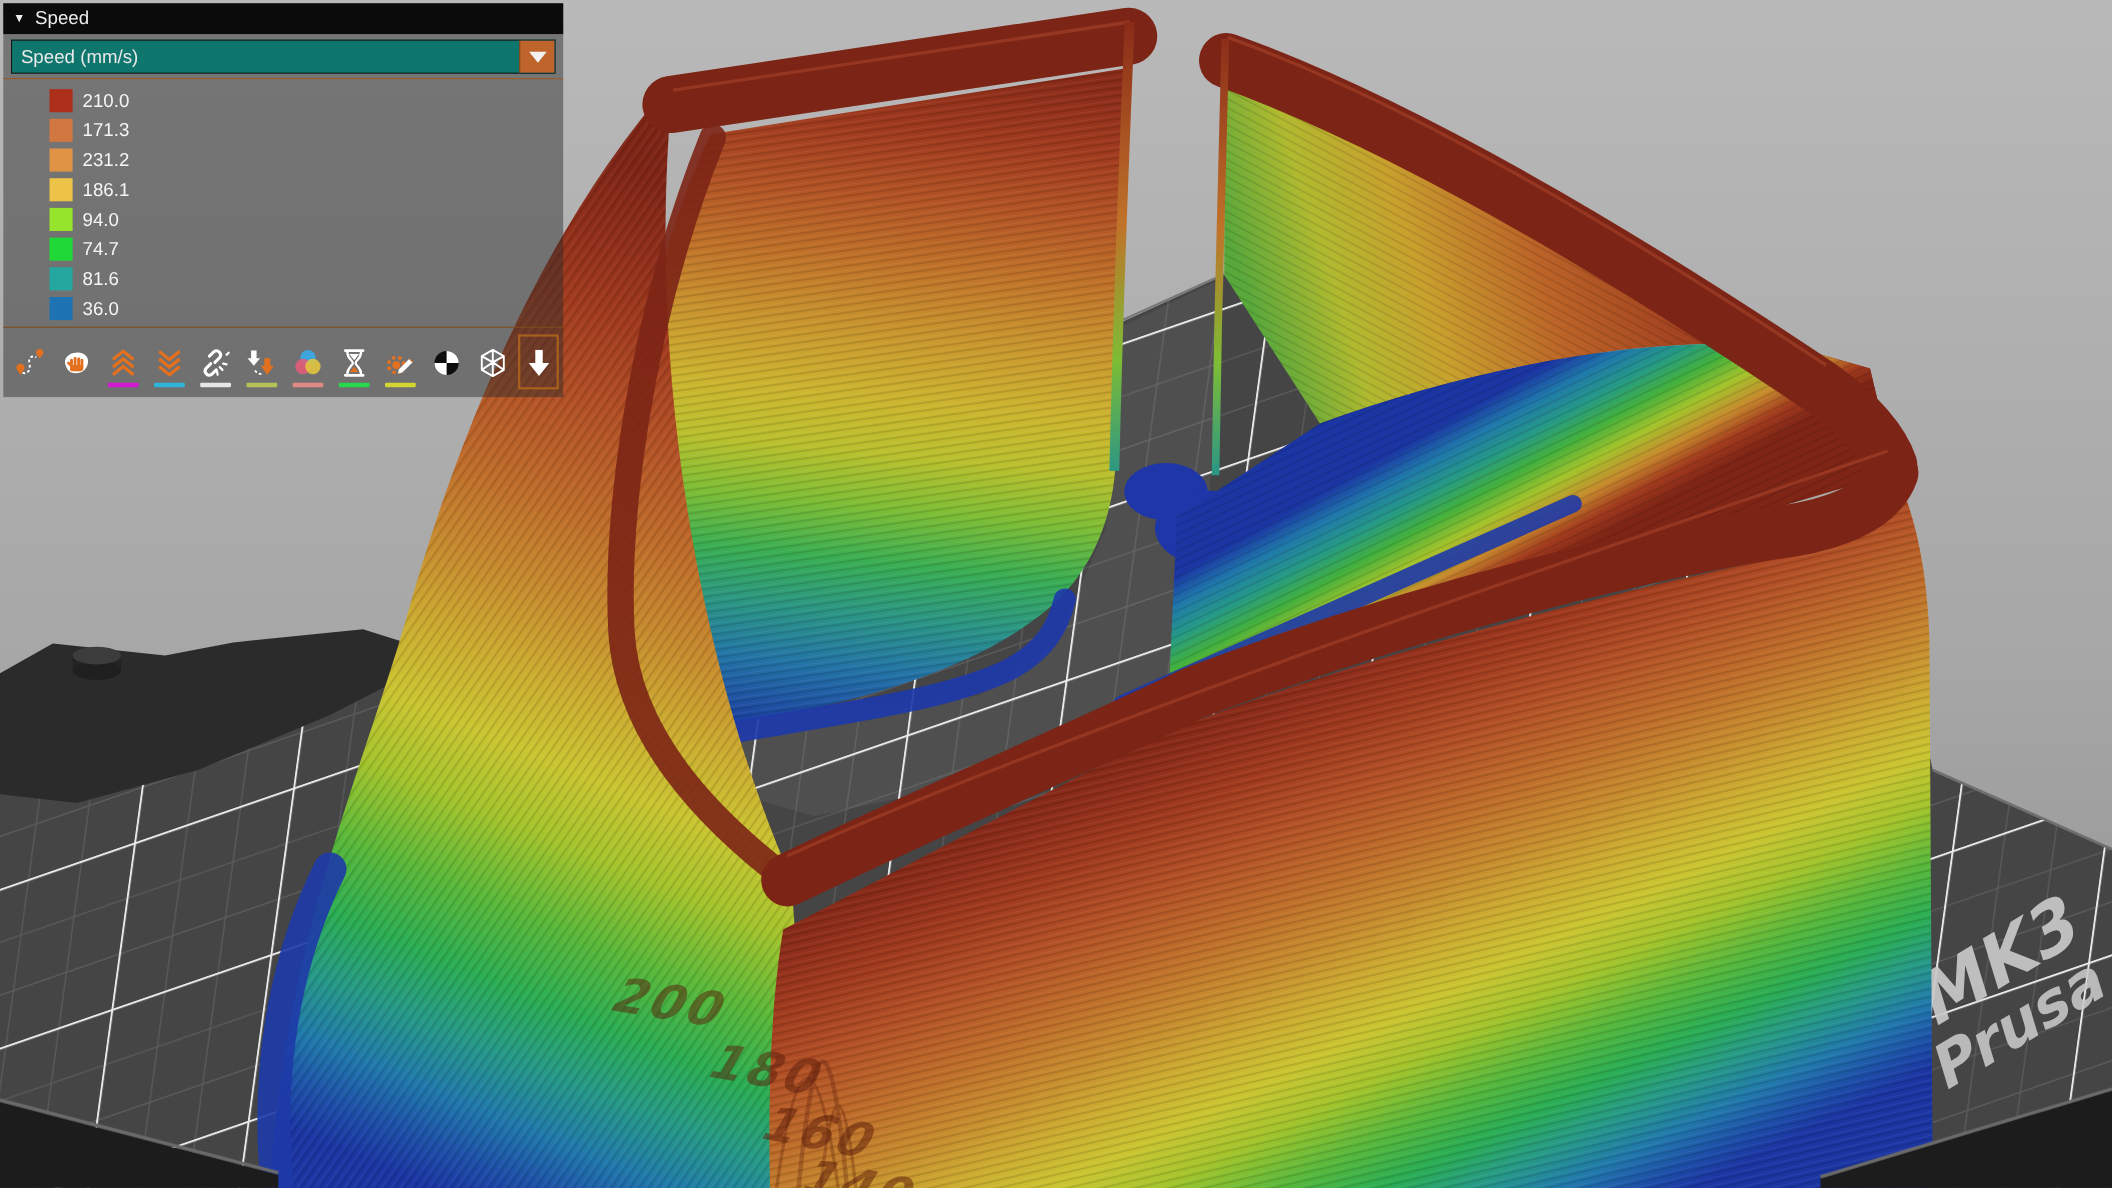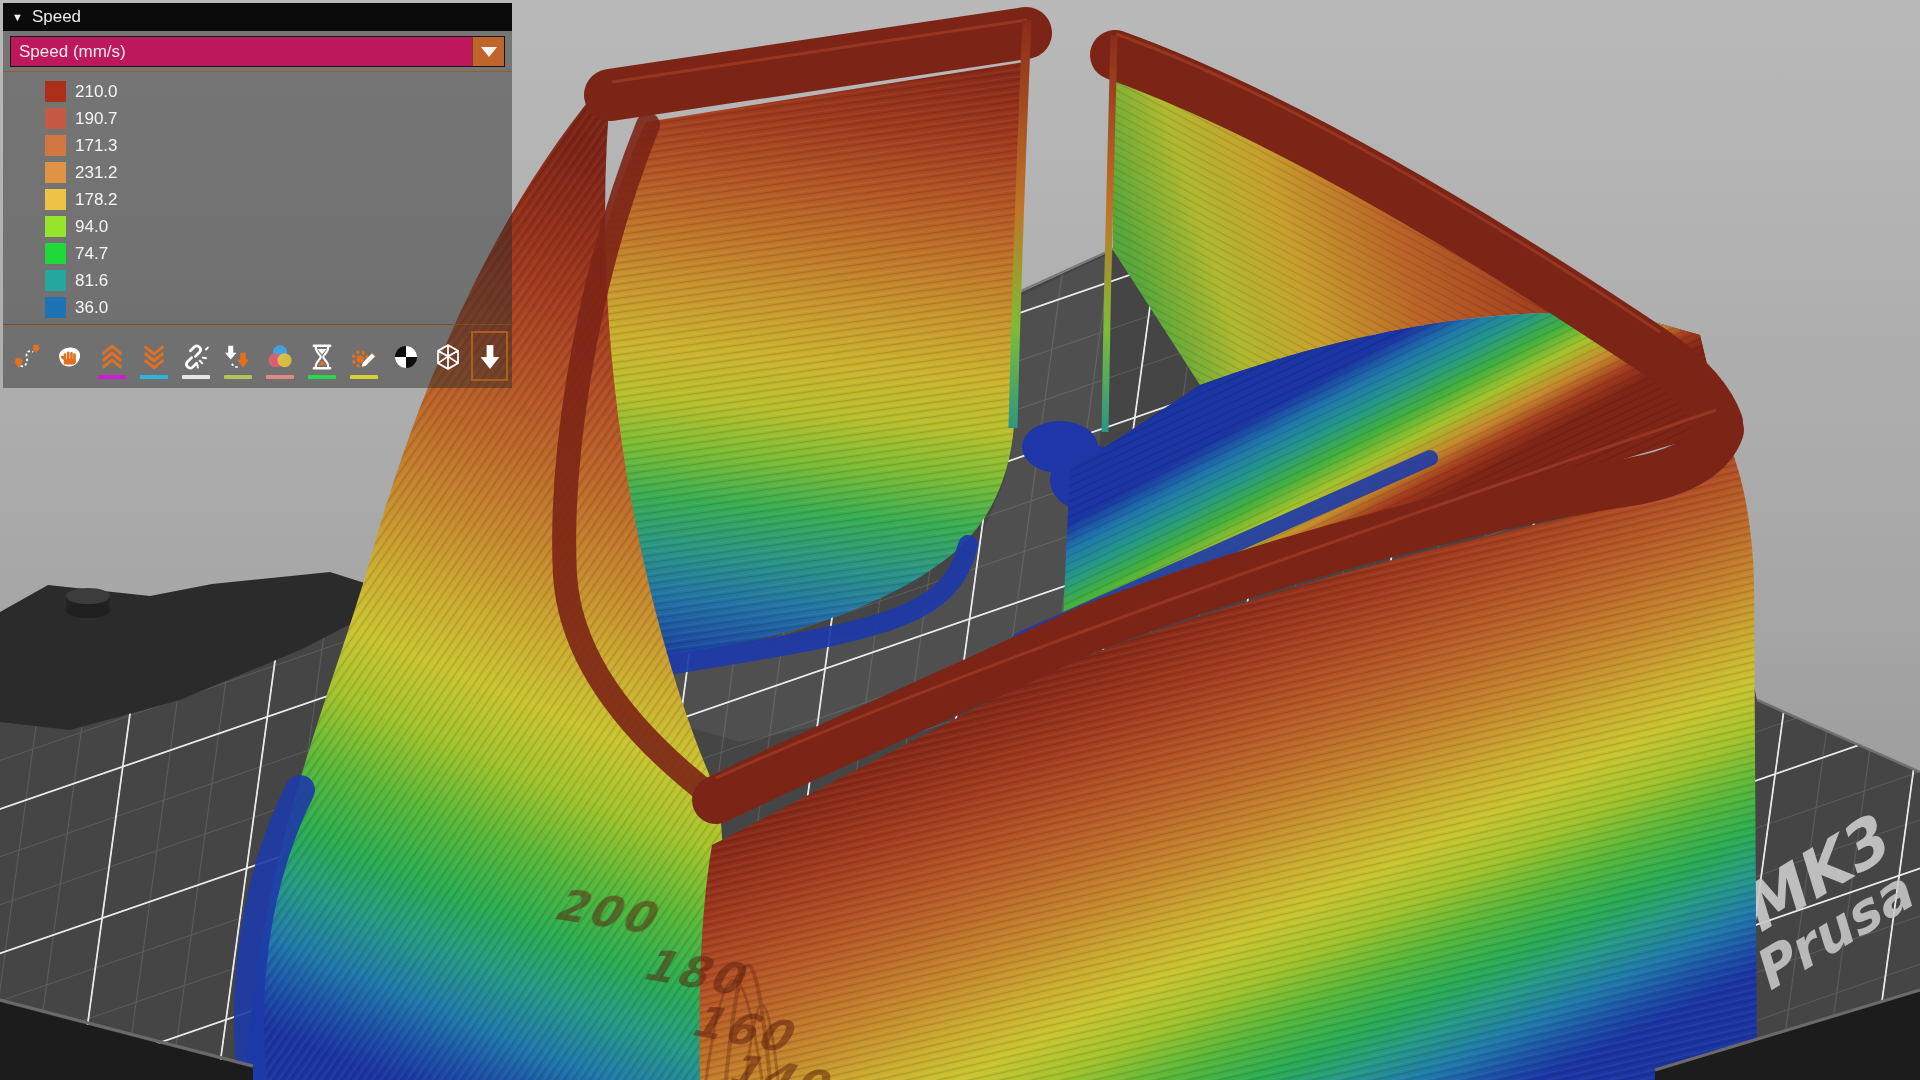--- a/index.html
+++ b/index.html
@@ -5,21 +5,21 @@
   html,body{margin:0;padding:0;background:#888;}
   body{width:1920px;height:1080px;overflow:hidden;position:relative;
        font-family:"Liberation Sans",sans-serif;}
   #scene{position:absolute;left:0;top:0;width:1920px;height:1080px;display:block;}
   
   #legend-panel{position:absolute;left:3px;top:3px;width:509px;
     background:rgba(42,42,42,0.47);color:#f2f2f2;z-index:10;}
   .lg-header{height:28px;background:#0b0b0b;display:flex;align-items:center;
     padding-left:9px;gap:9px;font-size:17px;color:#ececec;cursor:pointer;}
   .lg-tri{font-size:11px;color:#f0f0f0;}
-  .lg-combo{position:relative;margin:5px 7px 0 7px;height:29px;background:#be185d;
+  .lg-combo{position:relative;margin:5px 7px 0 7px;height:29px;background:#0f766e;
     border:1px solid #171717;display:flex;align-items:center;cursor:pointer;}
   .lg-combo-text{padding-left:8px;font-size:17px;color:#e9e9e9;}
   .lg-combo-btn{position:absolute;right:0;top:0;bottom:0;width:31px;background:#bf652c;
     border-left:1px solid #7e3f17;display:flex;align-items:center;justify-content:center;}
   .lg-combo-btn .tri{width:0;height:0;border-left:8px solid transparent;
     border-right:8px solid transparent;border-top:10px solid #f2f2f2;}
   .lg-orange-rule{height:1px;background:#9c5a26;margin-top:4px;}
   .lg-list{padding:6px 0 3px 0;margin-left:32px;}
   .lg-row{height:27px;display:flex;align-items:center;}
   .lg-sw{width:21px;height:21px;margin-left:10px;flex:none;}
@@ -261,34 +261,30 @@
       </span>
   </div>
   <div class="lg-orange-rule"></div>
 
   <div class="lg-list">
     <div class="lg-row">
         <span class="lg-sw" style="background: rgb(172, 47, 26);"></span>
         <span class="lg-val">210.0</span>
       </div>
     <div class="lg-row">
-        <span class="lg-sw" style="background: rgb(197, 90, 68);"></span>
-        <span class="lg-val">190.7</span>
-      </div>
-    <div class="lg-row">
         <span class="lg-sw" style="background: rgb(208, 119, 66);"></span>
         <span class="lg-val">171.3</span>
       </div>
     <div class="lg-row">
         <span class="lg-sw" style="background: rgb(224, 146, 69);"></span>
         <span class="lg-val">231.2</span>
       </div>
     <div class="lg-row">
         <span class="lg-sw" style="background: rgb(236, 195, 71);"></span>
-        <span class="lg-val">178.2</span>
+        <span class="lg-val">186.1</span>
       </div>
     <div class="lg-row">
         <span class="lg-sw" style="background: rgb(151, 228, 44);"></span>
         <span class="lg-val">94.0</span>
       </div>
     <div class="lg-row">
         <span class="lg-sw" style="background: rgb(31, 217, 57);"></span>
         <span class="lg-val">74.7</span>
       </div>
     <div class="lg-row">

